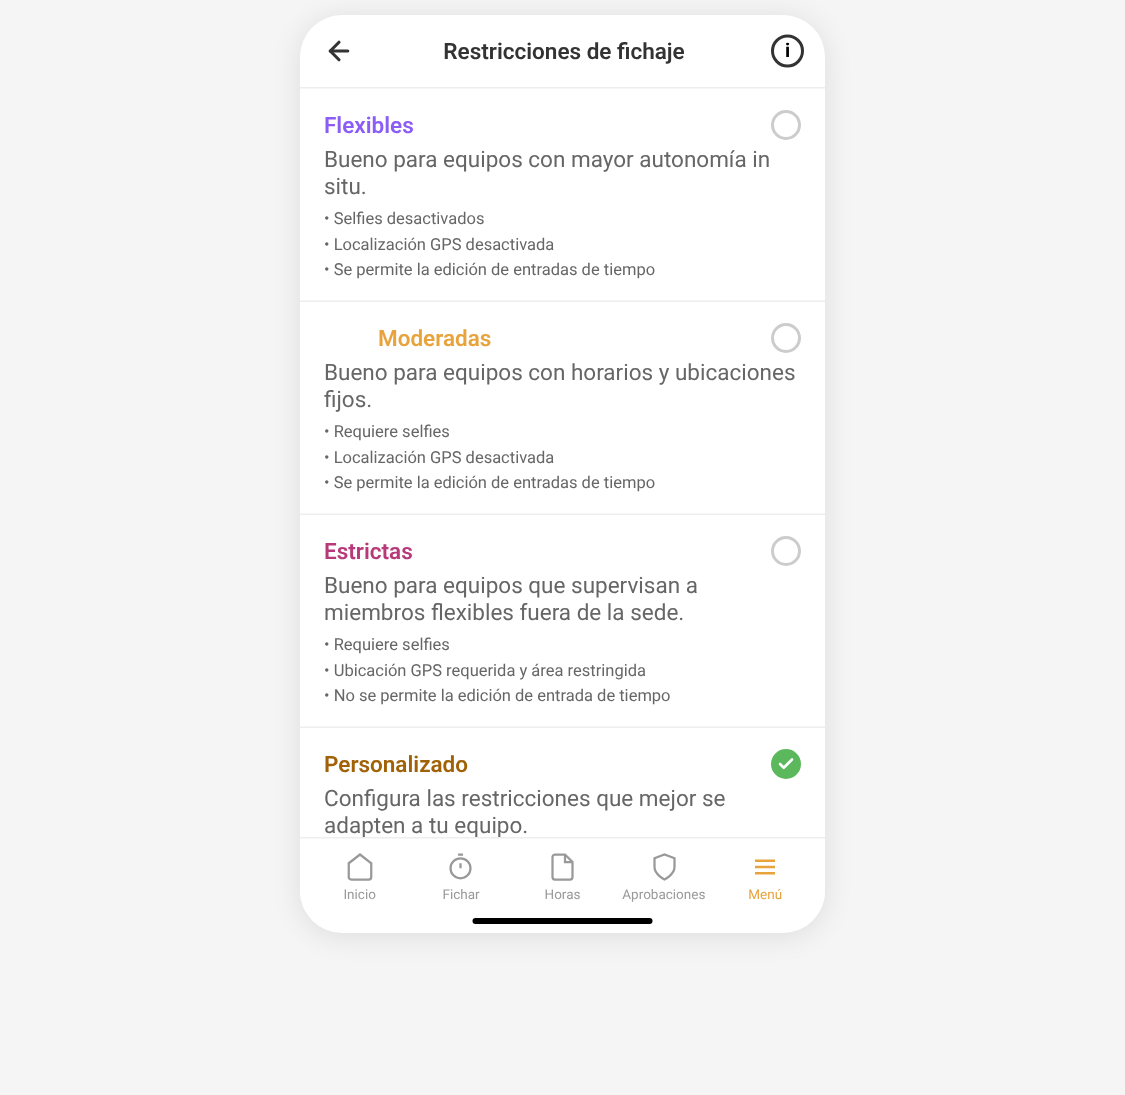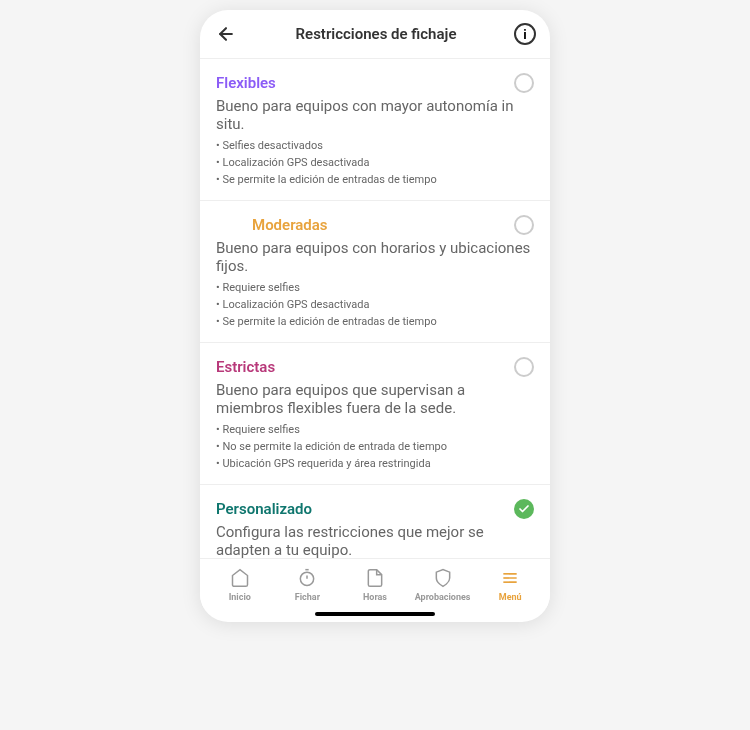--- a/index.html
+++ b/index.html
@@ -75,21 +75,21 @@
       align-items: center;
       justify-content: space-between;
     }
     .option-title {
       font-size: 15px;
       font-weight: 600;
     }
     .title-flexible { color: #8b5cf6; }
     .title-moderate { color: #e8a33d; margin-left: 36px; }
     .title-strict { color: #b8397a; }
-    .title-custom { color: #0f766e; }
+    .title-custom { color: #a16207; }
     .radio-unchecked {
       width: 20px;
       height: 20px;
       border: 2px solid #ccc;
       border-radius: 50%;
       cursor: pointer;
     }
     .radio-checked {
       width: 20px;
       height: 20px;
@@ -176,21 +176,20 @@
     .nav-icon {
       width: 22px;
       height: 22px;
       display: flex;
       align-items: center;
       justify-content: center;
     }
     .nav-label {
       font-size: 9px;
       color: #999;
-      font-weight: bold;
     }
     .nav-active .nav-label { color: #e8a33d; }
     .home-indicator {
       width: 120px;
       height: 4px;
       background: #000;
       border-radius: 3px;
       margin: 4px auto 6px auto;
     }
     .spacer {
@@ -244,22 +243,22 @@
     </div>
 
     <div class="option-card">
       <div class="option-header">
         <div class="option-title title-strict">Estrictas</div>
         <div class="radio-unchecked"></div>
       </div>
       <div class="option-desc">Bueno para equipos que supervisan a miembros flexibles fuera de la sede.</div>
       <ul class="bullet-list">
         <li>Requiere selfies</li>
+        <li>Ubicación GPS requerida y área restringida</li>
         <li>No se permite la edición de entrada de tiempo</li>
-        <li>Ubicación GPS requerida y área restringida</li>
       </ul>
     </div>
 
     <div class="option-card">
       <div class="option-header">
         <div class="option-title title-custom">Personalizado</div>
         <div class="radio-checked">
           <svg width="12" height="12" viewBox="0 0 24 24" fill="none" stroke="#fff" stroke-width="3.5" stroke-linecap="round" stroke-linejoin="round">
               <polyline points="20 6 9 17 4 12"></polyline>
             </svg>

